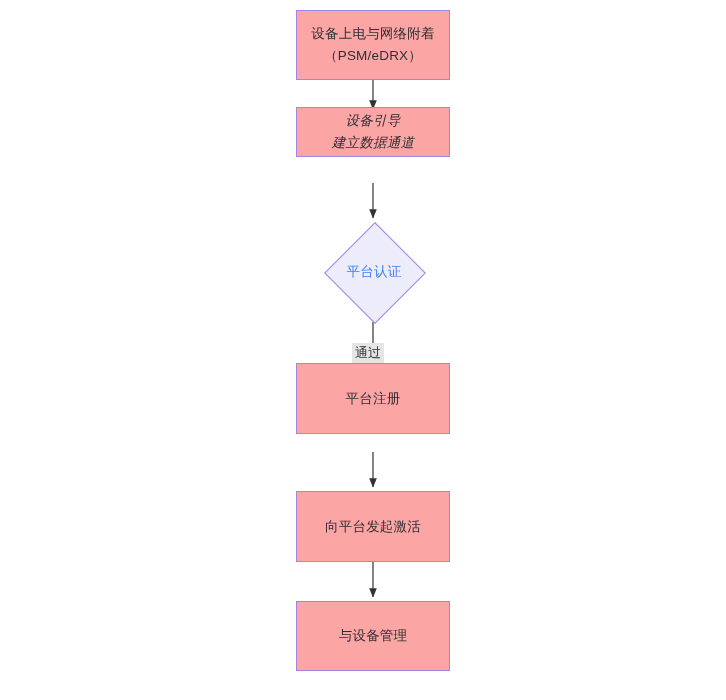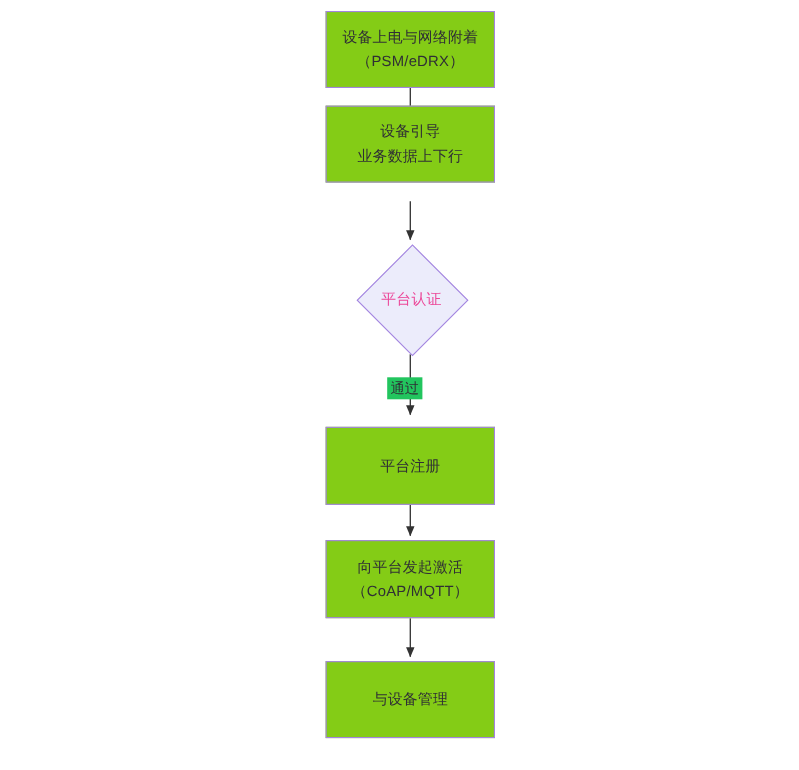--- a/index.html
+++ b/index.html
@@ -19,21 +19,21 @@
     position: absolute;
     left: 0;
     top: 0;
     width: 726px;
     height: 700px;
   }
 
   .node {
     position: absolute;
     box-sizing: border-box;
-    background: #84cc16;
+    background: #fca5a5;
     border: 1.4px solid #a384e0;
     display: flex;
     flex-direction: column;
     align-items: center;
     justify-content: center;
     color: #2f2f35;
     font-size: 13.5px;
     line-height: 22px;
     text-align: center;
     letter-spacing: 0.2px;
@@ -44,22 +44,22 @@
     display: block;
   }
 
   
   .proc {
     left: 296px;
     width: 154px;
   }
 
   #node-power-on      { top: 10px;  height: 70px; }
-  #node-bootstrap     { top: 96px; height: 70px; }
-  #node-register      { top: 388px; height: 71px; }
+  #node-bootstrap     { top: 107px; height: 50px; font-style: italic; }
+  #node-register      { top: 363px; height: 71px; }
   #node-channel       { top: 491px; height: 71px; }
   #node-data-exchange { top: 601px; height: 70px; }
 
   
   #node-auth {
     left: 324px;
     top: 222px;
     width: 100px;
     height: 100px;
     background: transparent;
@@ -75,27 +75,27 @@
     margin-top: -35px;
     background: #ececfb;
     border: 1.4px solid #a384e0;
     transform: rotate(45deg);
   }
   #node-auth .diamond-label {
     position: relative;
     z-index: 2;
     font-size: 13.5px;
     line-height: 20px;
-    color: #ec4899;
+    color: #3b82f6;
   }
 
   
   .edge-label {
     position: absolute;
-    background: #22c55e;
+    background: #e5e5e5;
     color: #2f2f35;
     font-size: 13px;
     line-height: 18px;
     padding: 1px 3px;
     white-space: nowrap;
   }
   #edge-label-pass {
     left: 352px;
     top: 343px;
   }
@@ -121,34 +121,33 @@
   <line x1="373" y1="562" x2="373" y2="597" stroke="#333333" stroke-width="1.2" marker-end="url(#arrowhead)"></line>
 </svg>
 
 <div class="node proc" id="node-power-on">
   <span class="line1">设备上电与网络附着</span>
   <span class="line2">（PSM/eDRX）</span>
 </div>
 
 <div class="node proc" id="node-bootstrap">
   <span class="line1">设备引导</span>
-  <span class="line2">业务数据上下行</span>
+  <span class="line2">建立数据通道</span>
 </div>
 
 <div class="node" id="node-auth">
   <span class="diamond-shape"></span>
   <span class="diamond-label">平台认证</span>
 </div>
 
 <span class="edge-label" id="edge-label-pass">通过</span>
 
 <div class="node proc" id="node-register">
   <span class="line1">平台注册</span>
 </div>
 
 <div class="node proc" id="node-channel">
   <span class="line1">向平台发起激活</span>
-  <span class="line2">（CoAP/MQTT）</span>
 </div>
 
 <div class="node proc" id="node-data-exchange">
   <span class="line2">与设备管理</span>
 </div>
 
 </body></html>

